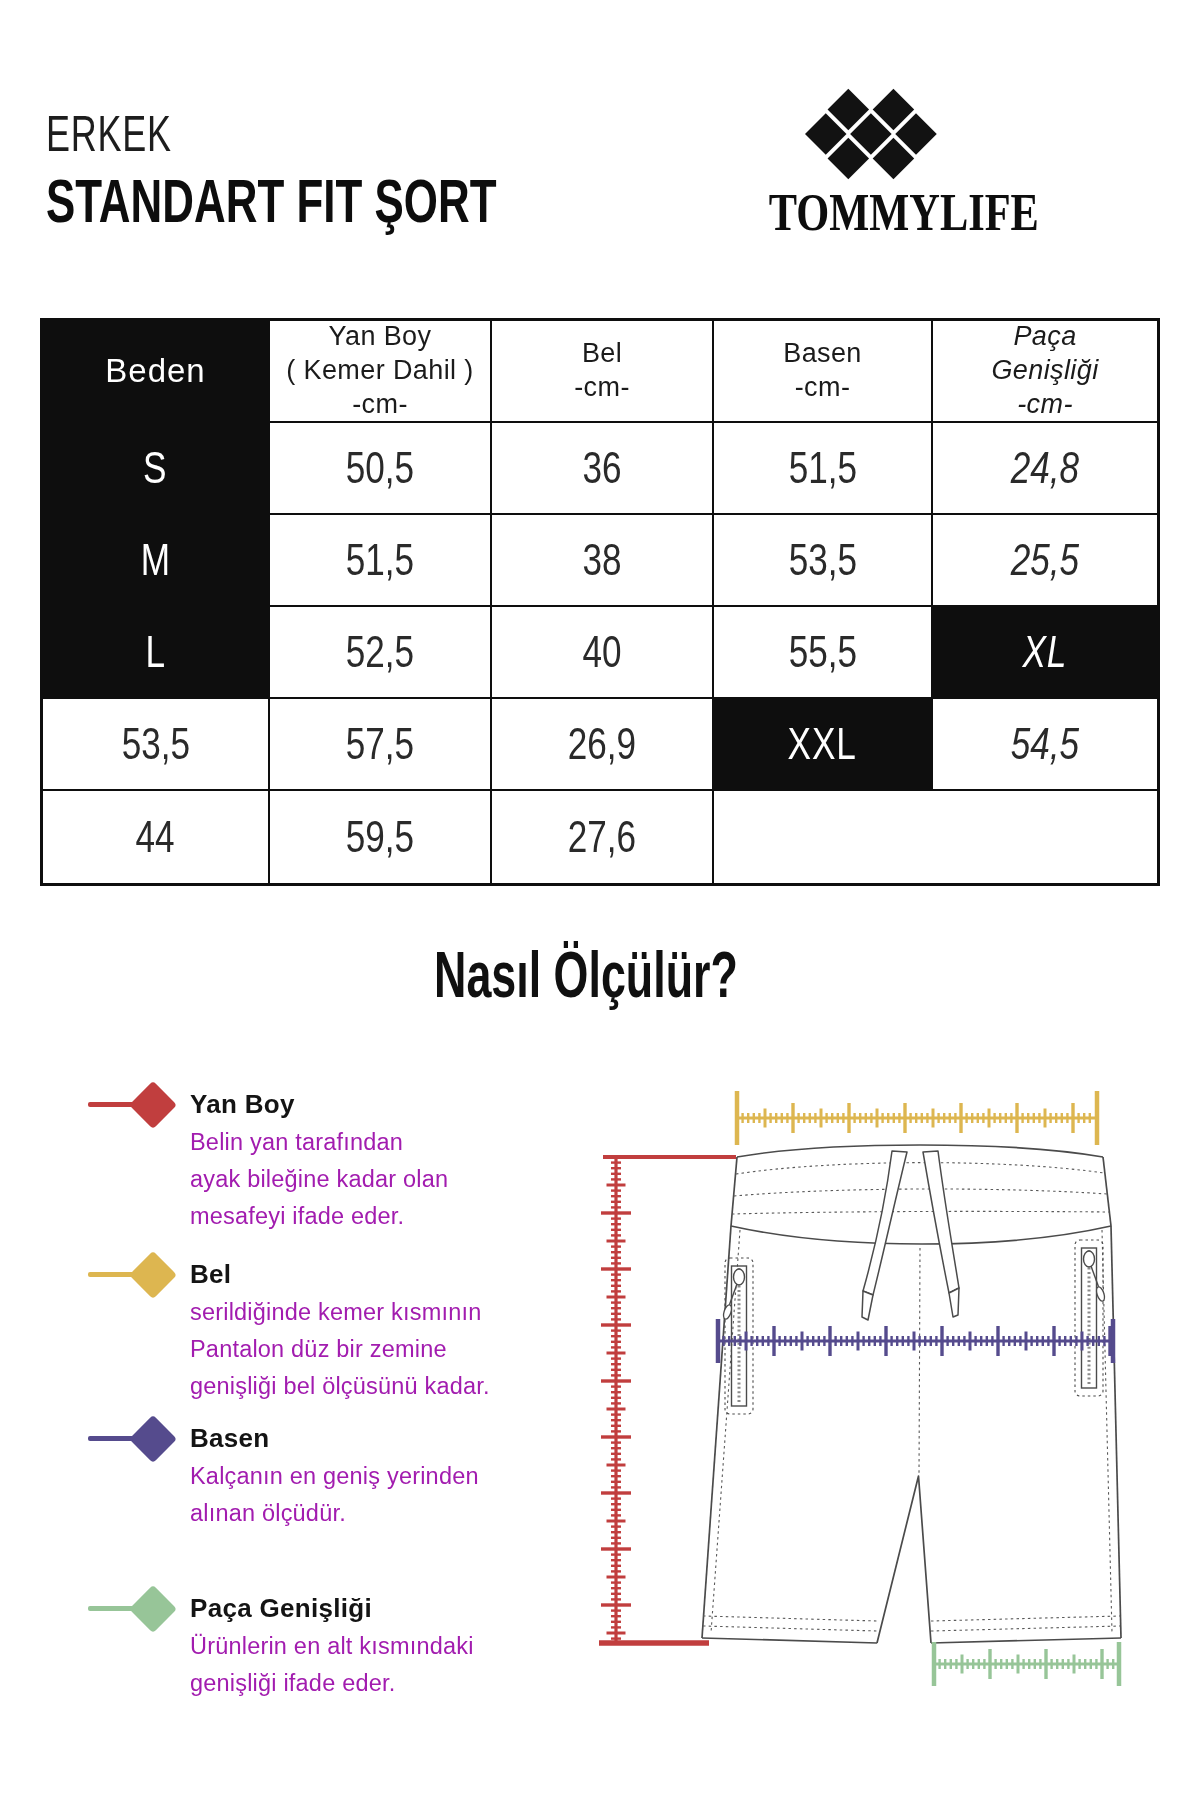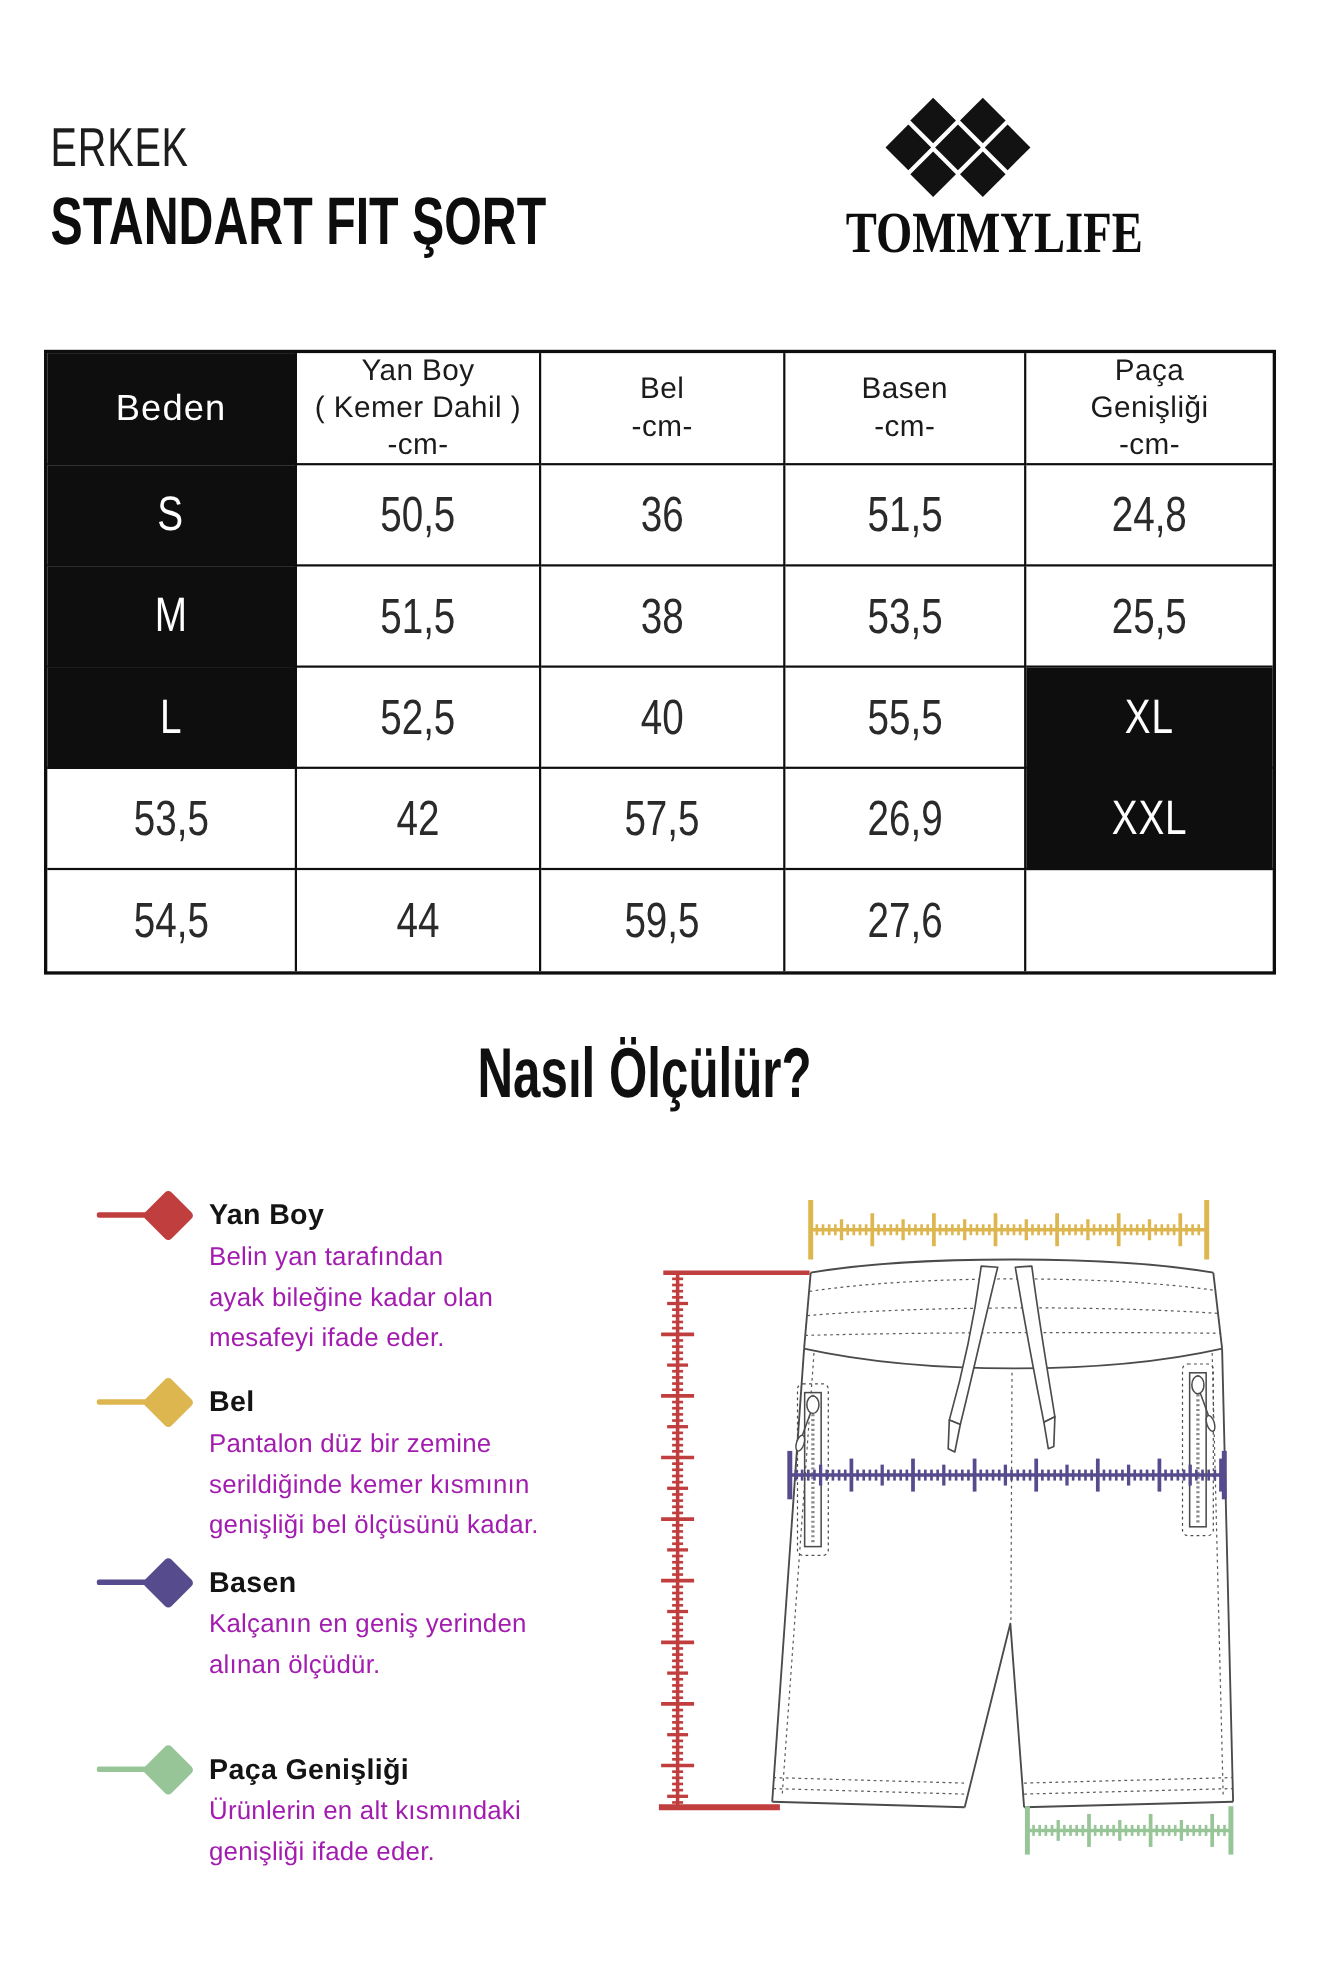--- a/index.html
+++ b/index.html
@@ -29,21 +29,21 @@
   .size-table{
     position:absolute;left:40px;top:318px;width:1120px;box-sizing:border-box;
     display:grid;grid-template-columns:227px 222px 222px 219px auto;
     grid-template-rows:102px repeat(5,92px);
     border:3px solid #0e0e0e;background:#fff;
   }
   .cell{
     border-right:2px solid #0e0e0e;border-bottom:2px solid #0e0e0e;
     display:flex;flex-direction:column;align-items:center;justify-content:center;
   }
-  .cell:nth-child(5n){border-right:none;}
+  .cell:nth-child(5n){border-right:none;font-style:italic;}
   .cell:nth-child(n+26){border-bottom:none;}
   .blackcell{background:#0e0e0e;color:#fff;text-align:right;}
   .hd-line{font-size:27px;color:#1b1b1b;letter-spacing:0.4px;line-height:1.25;}
   .hd-beden{font-size:33px;color:#fff;letter-spacing:1px;}
   .num{
     font-size:45px;font-weight:300;color:#2a2a2a;
     display:inline-block;transform:scaleX(0.78);transform-origin:50% 50%;
   }
   .sz{
     font-size:44px;font-weight:300;color:#fff;letter-spacing:1px;
@@ -159,23 +159,20 @@
       <span class="num">55,5</span>
     </div>
 
   <div class="cell blackcell">
       <span class="sz">XL</span>
     </div>
   <div class="cell">
       <span class="num">53,5</span>
     </div>
   <div class="cell">
-      <span class="num">42</span>
-    </div>
-  <div class="cell">
       <span class="num">57,5</span>
     </div>
   <div class="cell">
       <span class="num">26,9</span>
     </div>
 
   <div class="cell blackcell">
       <span class="sz">XXL</span>
     </div>
   <div class="cell">
@@ -212,22 +209,22 @@
 </div>
 
 <div class="legend-item" style="top:1258px">
   <div class="marker">
     <span class="lg-line" style="background: rgb(221, 182, 80);"></span>
     <span class="lg-diamond" style="background: rgb(221, 182, 80);"></span>
   </div>
   <div class="lg-text">
     <div class="lg-title">Bel</div>
     <div class="lg-desc">
+      <div>serildiğinde kemer kısmının</div>
       <div>Pantalon düz bir zemine</div>
-      <div>serildiğinde kemer kısmının</div>
       <div>genişliği bel ölçüsünü kadar.</div>
     </div>
   </div>
 </div>
 
 <div class="legend-item" style="top:1422px">
   <div class="marker">
     <span class="lg-line" style="background: rgb(85, 75, 141);"></span>
     <span class="lg-diamond" style="background: rgb(85, 75, 141);"></span>
   </div>

